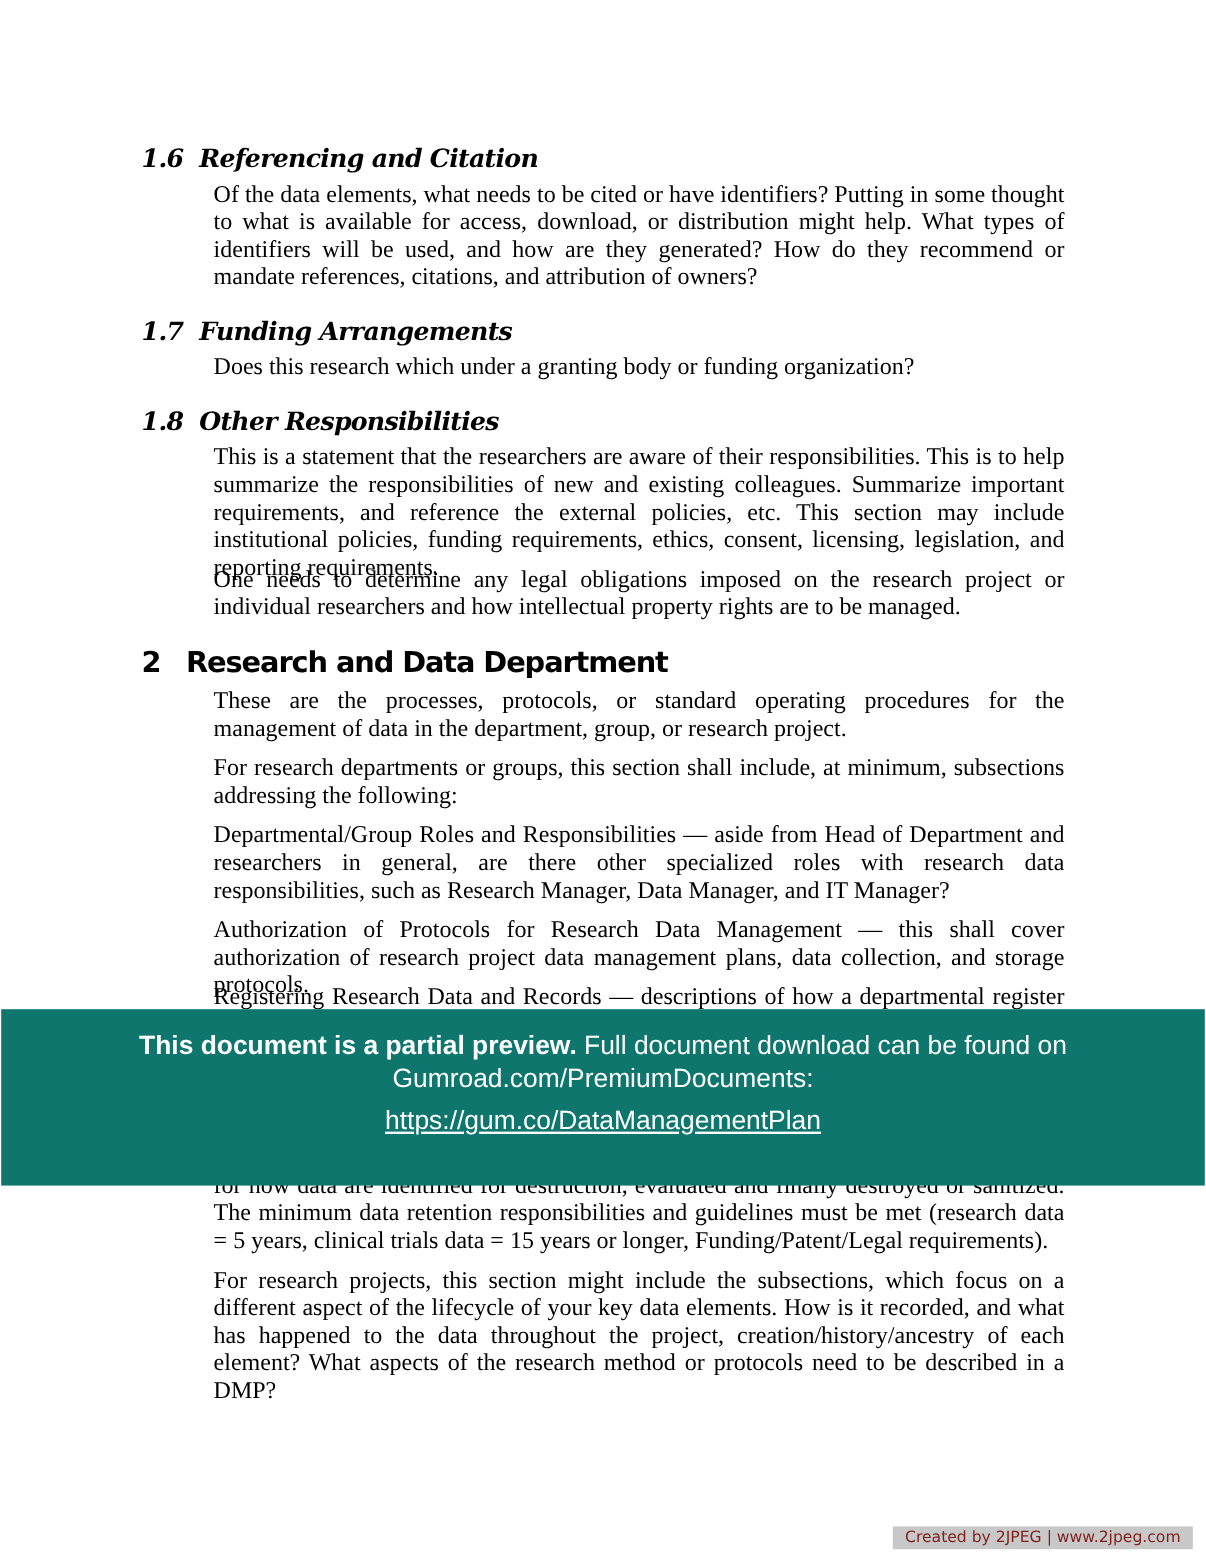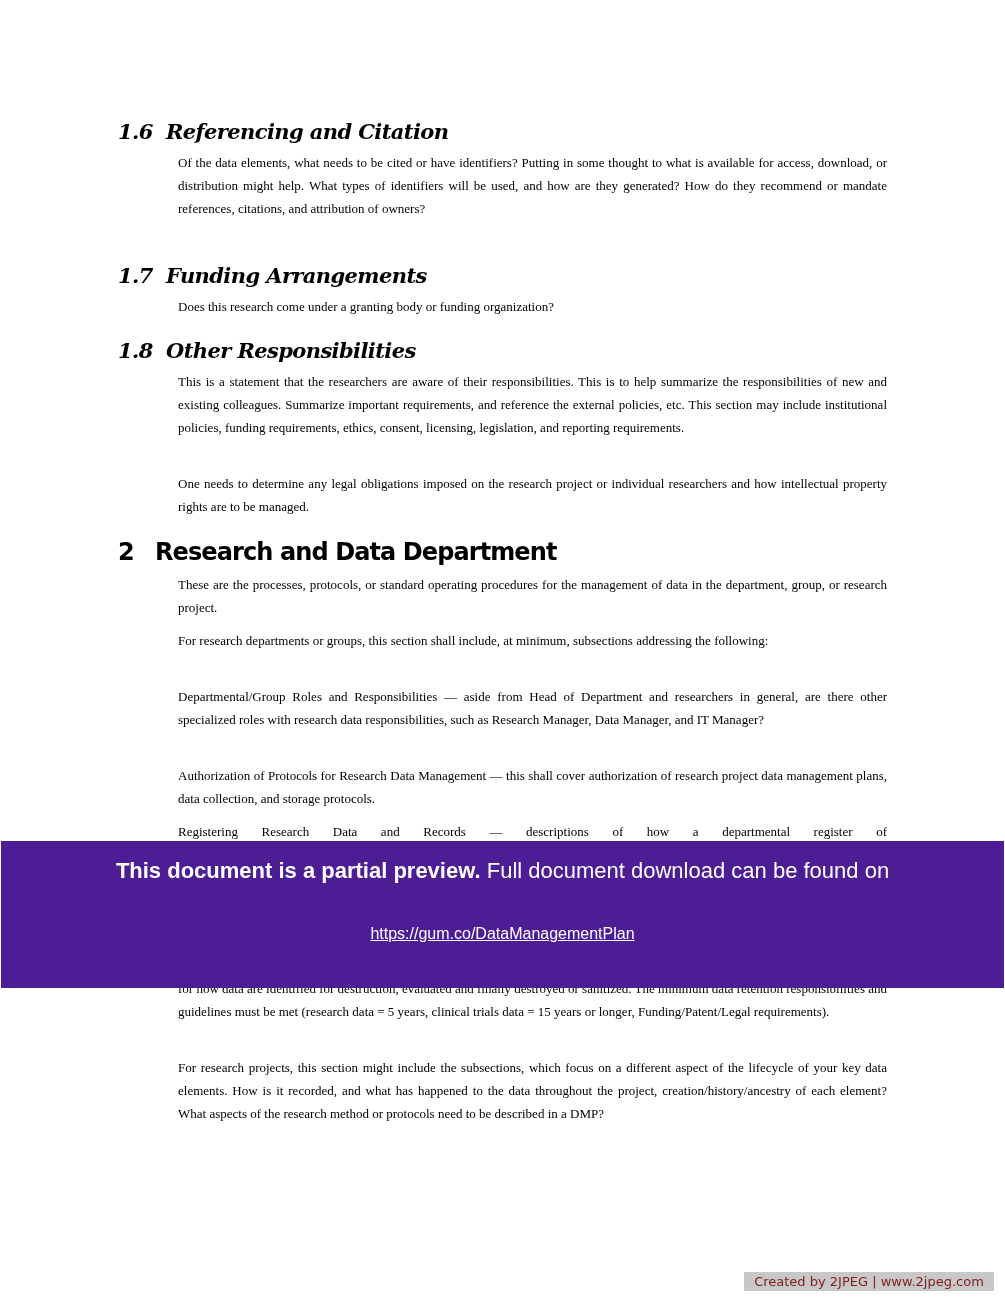--- a/index.html
+++ b/index.html
@@ -41,32 +41,32 @@
       font-size: 24px;
       letter-spacing: -0.9px;
       white-space: nowrap;
       line-height: 30px;
     }
     .h1 .num { display: inline-block; width: 37px; }
     .para {
       position: absolute;
       left: 178px;
       width: 709px;
-      font-size: 13px;
+      font-size: 20px;
       line-height: 23px;
       text-align: justify;
       margin: 0;
     }
     .banner {
       position: absolute;
       left: 1px;
       top: 841px;
       width: 1003px;
       height: 147px;
-      background: #4c1d95;
+      background: #0f766e;
       color: #ffffff;
       font-family: "Liberation Sans", "DejaVu Sans", sans-serif;
       text-align: center;
     }
     .banner .line1 {
       position: absolute;
       left: 0; right: 0;
       top: 16px;
       font-size: 22px;
       line-height: 28px;
@@ -76,21 +76,21 @@
       position: absolute;
       left: 0; right: 0;
       top: 44px;
       font-size: 22px;
       line-height: 28px;
     }
     .banner .link {
       position: absolute;
       left: 0; right: 0;
       top: 79px;
-      font-size: 16px;
+      font-size: 22px;
       line-height: 28px;
     }
     .banner .link a {
       color: #ffffff;
       text-decoration: underline;
     }
     .watermark {
       position: absolute;
       left: 744px;
       top: 1272px;
@@ -111,21 +111,21 @@
 <div class="page">
 
   <div class="h2" style="top:119px;">
     <span class="num">1.6</span><span>Referencing and Citation</span>
   </div>
   <p class="para" style="top:151px;">Of the data elements, what needs to be cited or have identifiers?  Putting in some thought to what is available for access, download, or distribution might help.  What types of identifiers will be used, and how are they generated?  How do they recommend or mandate references, citations, and attribution of owners?</p>
 
   <div class="h2" style="top:263px;">
     <span class="num">1.7</span><span>Funding Arrangements</span>
   </div>
-  <p class="para" style="top:295px;">Does this research come under a granting body or funding organization?</p>
+  <p class="para" style="top:295px;">Does this research which under a granting body or funding organization?</p>
 
   <div class="h2" style="top:338px;">
     <span class="num">1.8</span><span>Other Responsibilities</span>
   </div>
   <p class="para" style="top:370px;">This is a statement that the researchers are aware of their responsibilities.  This is to help summarize the responsibilities of new and existing colleagues.   Summarize important requirements, and reference the external policies, etc.  This section may include institutional policies, funding requirements, ethics, consent, licensing, legislation, and reporting requirements.</p>
   <p class="para" style="top:472px;">One needs to determine any legal obligations imposed on the research project or individual researchers and how intellectual property rights are to be managed.</p>
 
   <div class="h1" style="top:537px;">
     <span class="num">2</span><span>Research and Data Department</span>
   </div>
@@ -134,20 +134,21 @@
   <p class="para" style="top:685px;">Departmental/Group Roles and Responsibilities — aside from Head of Department and researchers in general, are there other specialized roles with research data responsibilities, such as Research Manager, Data Manager, and IT Manager?</p>
   <p class="para" style="top:764px;">Authorization of Protocols for Research Data Management — this shall cover authorization of research project data management plans, data collection, and storage protocols.</p>
   <p class="para" style="top:820px; text-align-last: justify;">Registering Research Data and Records — descriptions of how a departmental register of</p>
   <p class="para" style="top:977px;">for how data are identified for destruction, evaluated and finally destroyed or sanitized.  The minimum data retention responsibilities and guidelines must be met (research data = 5 years, clinical trials data = 15 years or longer, Funding/Patent/Legal requirements).</p>
   <p class="para" style="top:1056px;">For research projects, this section might include the subsections, which focus on a different aspect of the lifecycle of your key data elements.  How is it recorded, and what has happened to the data throughout the project, creation/history/ancestry of each element?  What aspects of the research method or protocols need to be described in a DMP?</p>
 
   <div class="banner">
     <div class="line1">
       <b>This document is a partial preview.</b><span> Full document download can be found on</span>
     </div>
+    <div class="line2">Gumroad.com/PremiumDocuments:</div>
     <div class="link">
       <a>https://gum.co/DataManagementPlan</a>
     </div>
   </div>
 
   <div class="watermark">Created by 2JPEG | www.2jpeg.com</div>
 
 </div>
 
 </body></html>

